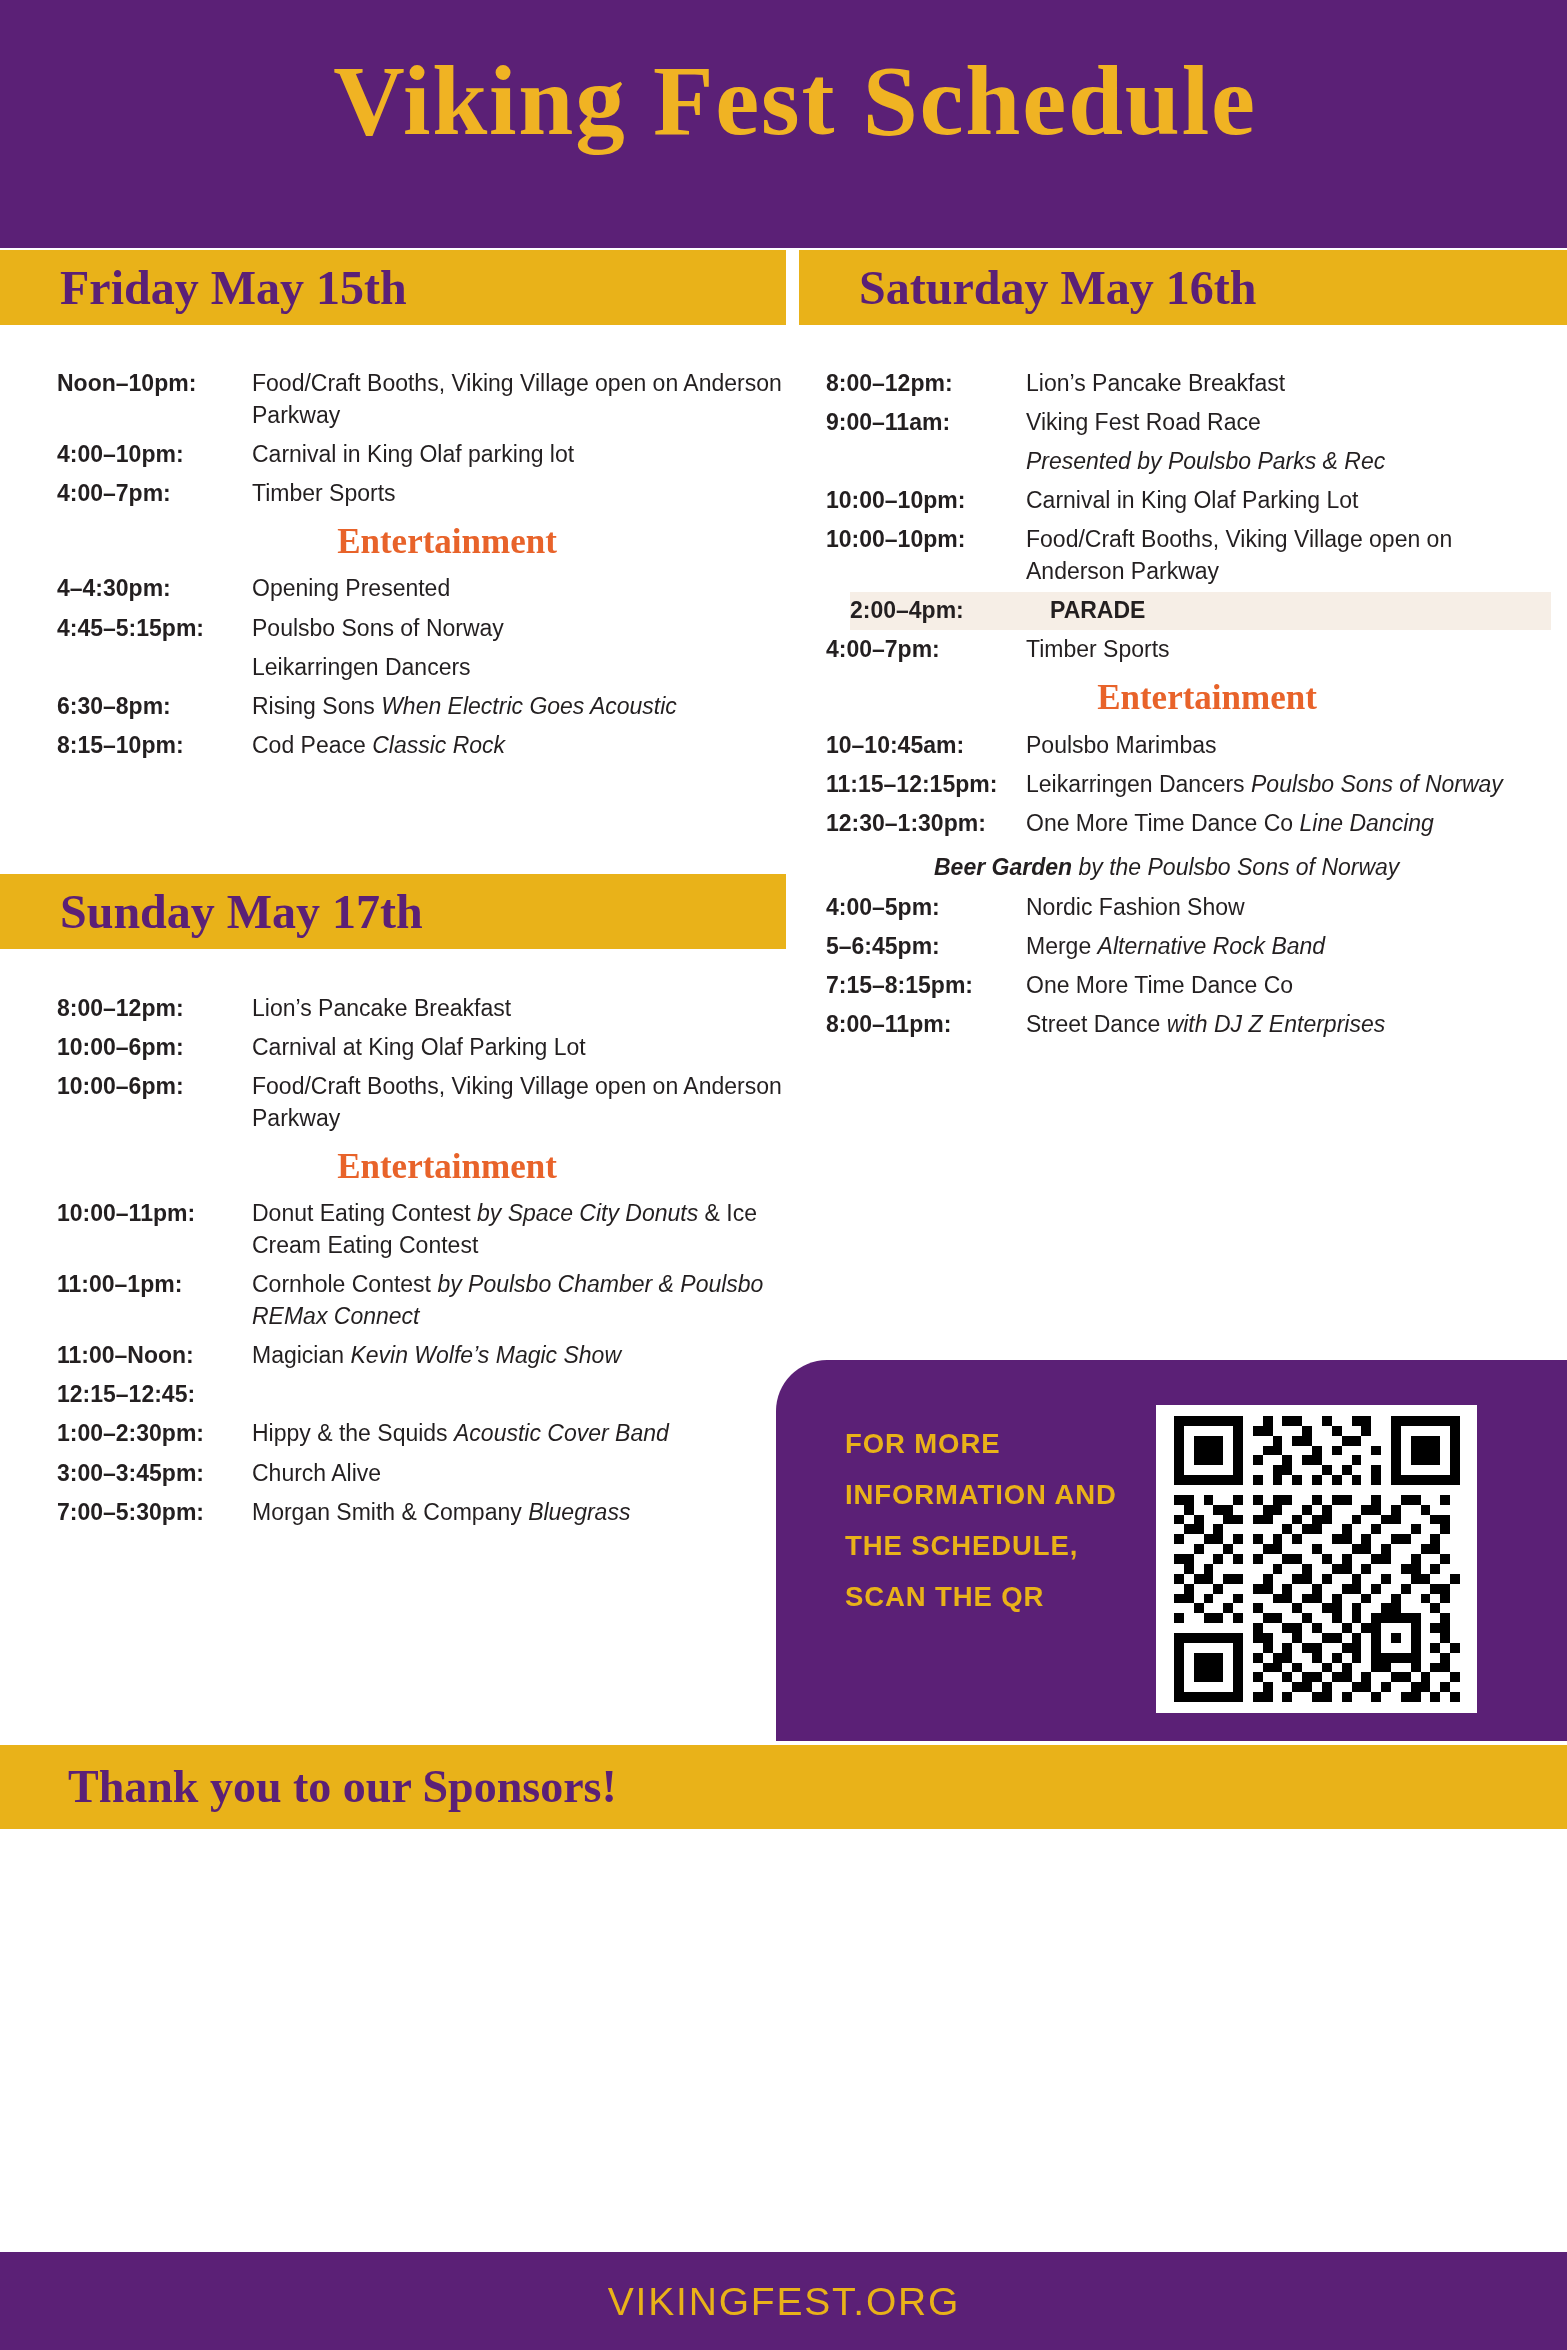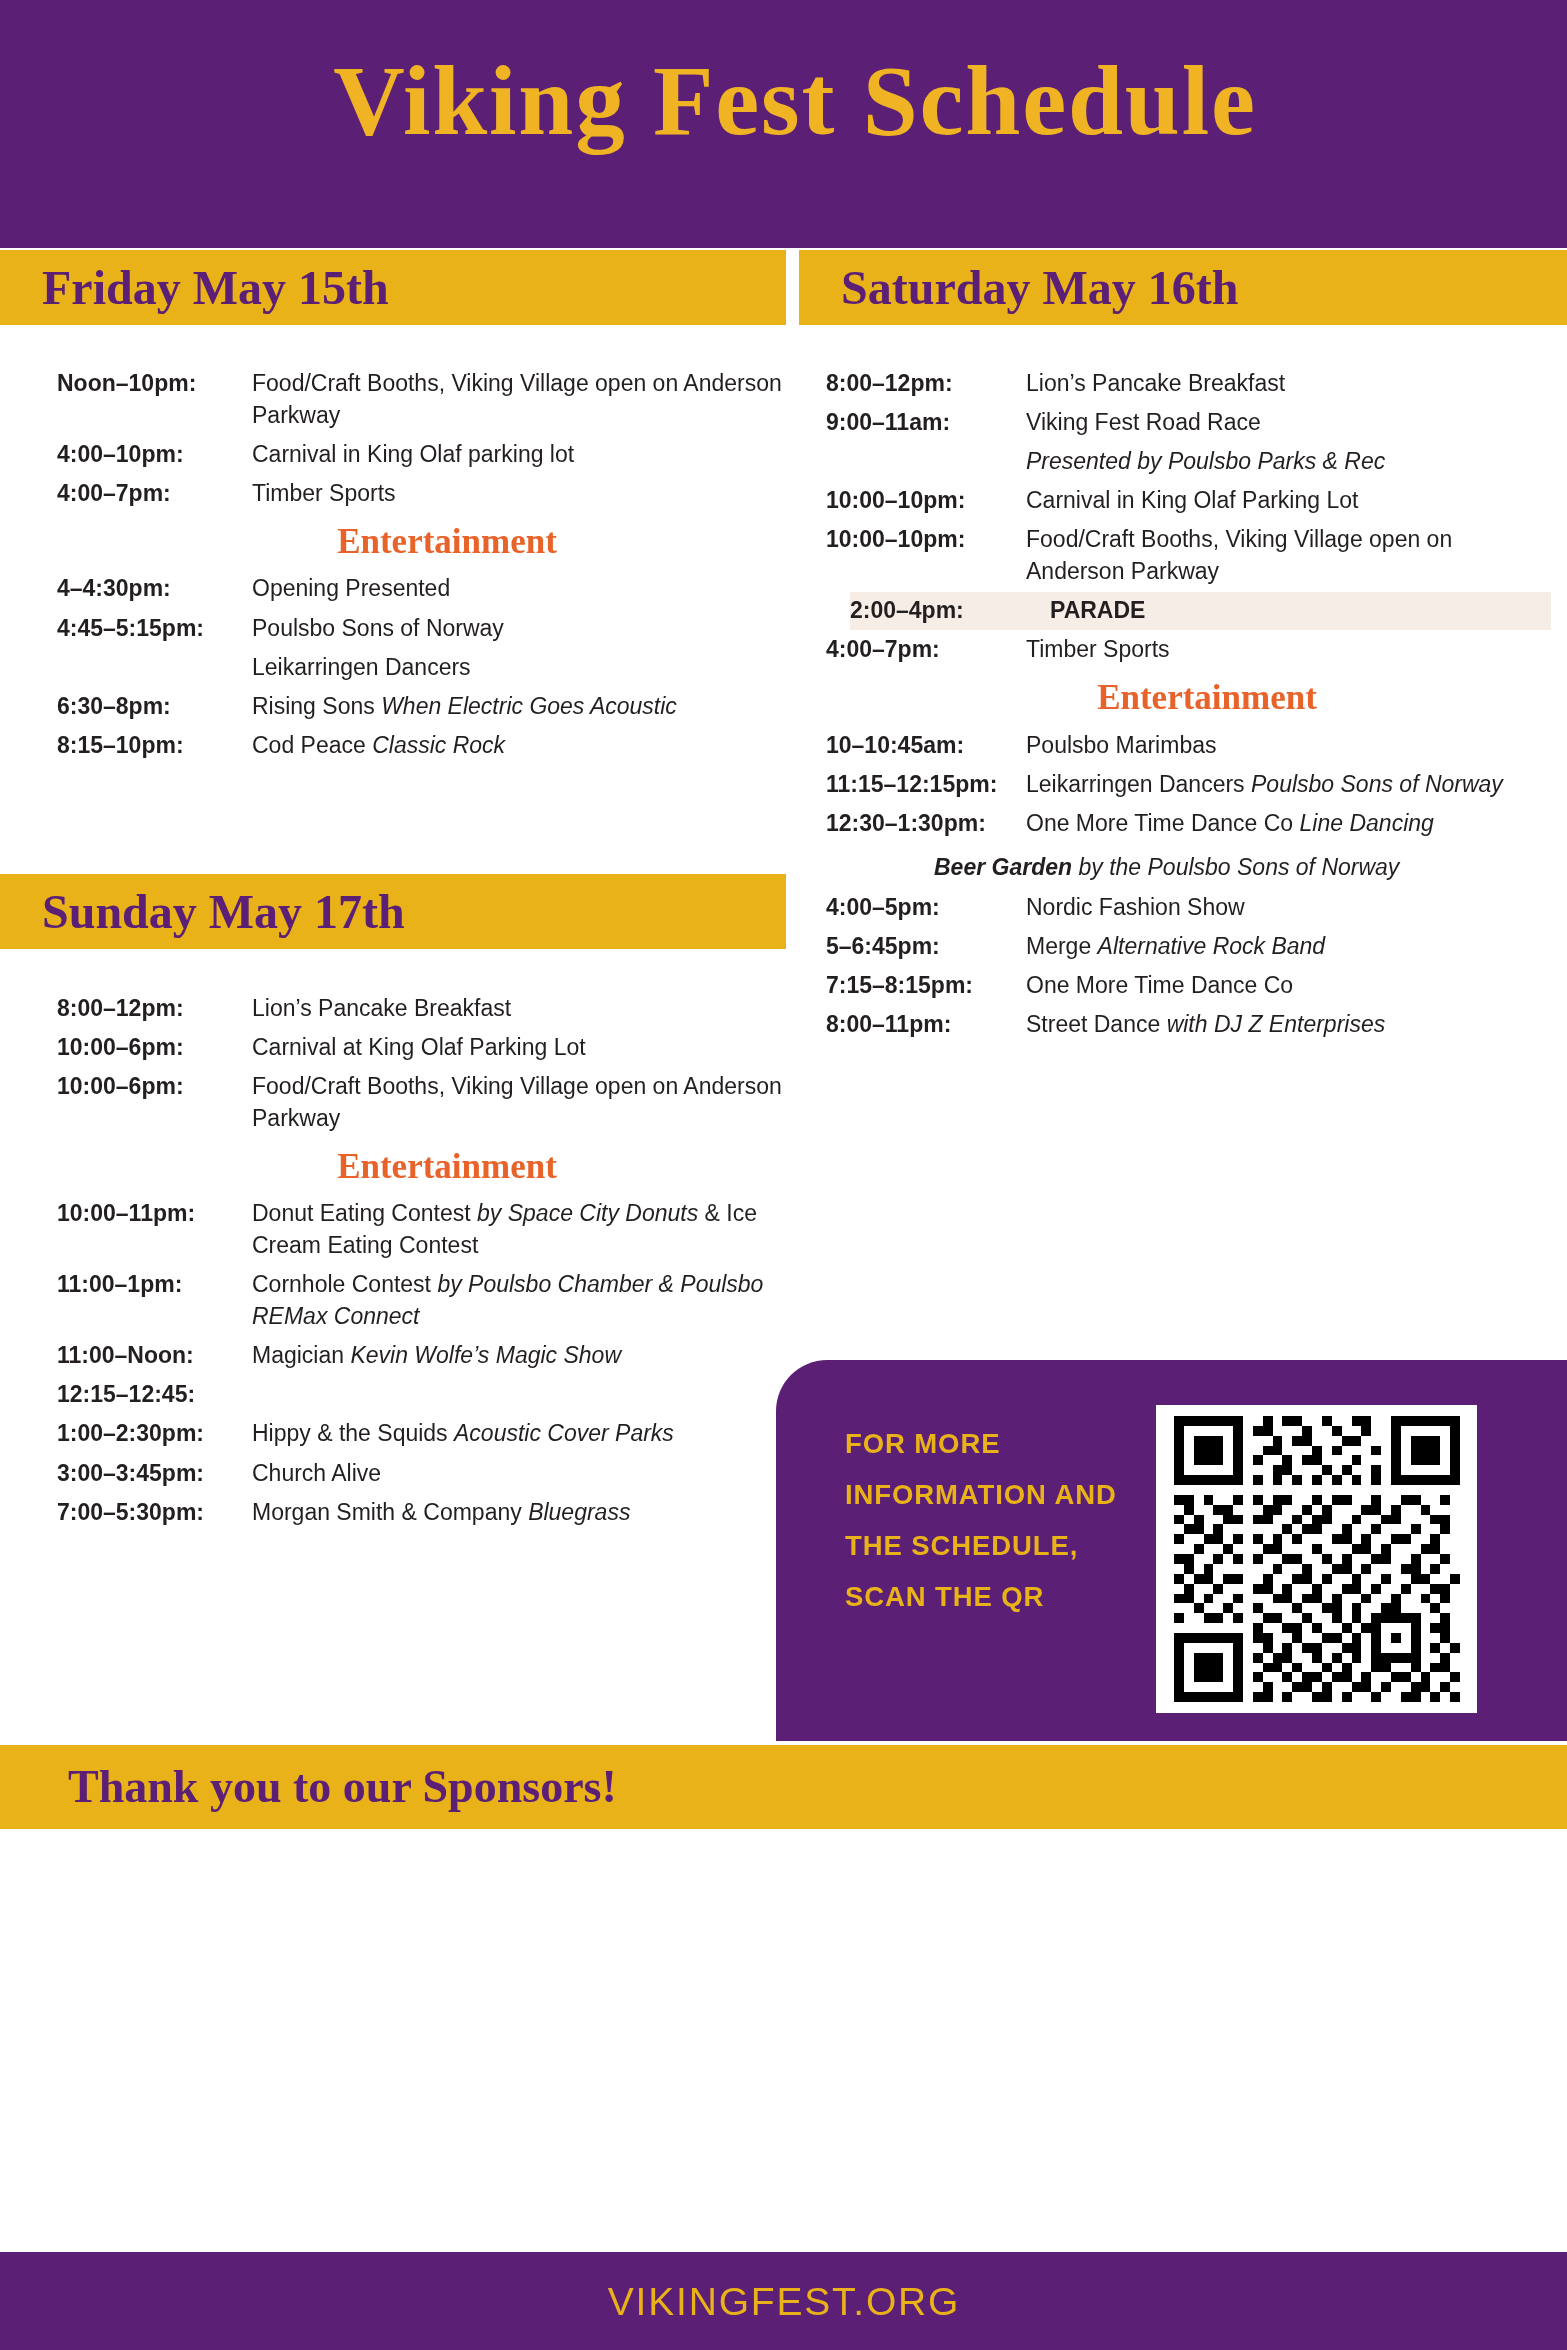--- a/index.html
+++ b/index.html
@@ -50,21 +50,21 @@
     position: absolute;
     background: #e9b219;
     height: 75px;
   }
   .day-banner .day-label {
     font-family: "Liberation Serif", serif;
     font-weight: bold;
     font-size: 48px;
     color: #5b2076;
     line-height: 75px;
-    padding-left: 42px;
+    padding-left: 60px;
     white-space: nowrap;
     border-radius: 6px;
   }
 
   #banner-friday { left: 0; top: 250px; width: 786px; }
   #banner-saturday { left: 799px; top: 250px; width: 769px; }
   #banner-sunday { left: 0; top: 874px; width: 786px; }
 
   
   .sched {
@@ -372,21 +372,21 @@
     </div>
     <div class="row">
       <div class="time">11:00–Noon:</div>
       <div class="desc"><span>Magician </span><em>Kevin Wolfe’s Magic Show</em></div>
     </div>
     <div class="row">
       <div class="time">12:15–12:45:</div>
     </div>
     <div class="row">
       <div class="time">1:00–2:30pm:</div>
-      <div class="desc"><span>Hippy &amp; the Squids </span><em>Acoustic Cover Parks</em></div>
+      <div class="desc"><span>Hippy &amp; the Squids </span><em>Acoustic Cover Band</em></div>
     </div>
     <div class="row">
       <div class="time">3:00–3:45pm:</div>
       <div class="desc">Church Alive</div>
     </div>
     <div class="row">
       <div class="time">7:00–5:30pm:</div>
       <div class="desc"><span>Morgan Smith &amp; Company </span><em>Bluegrass</em></div>
     </div>
   </div>

